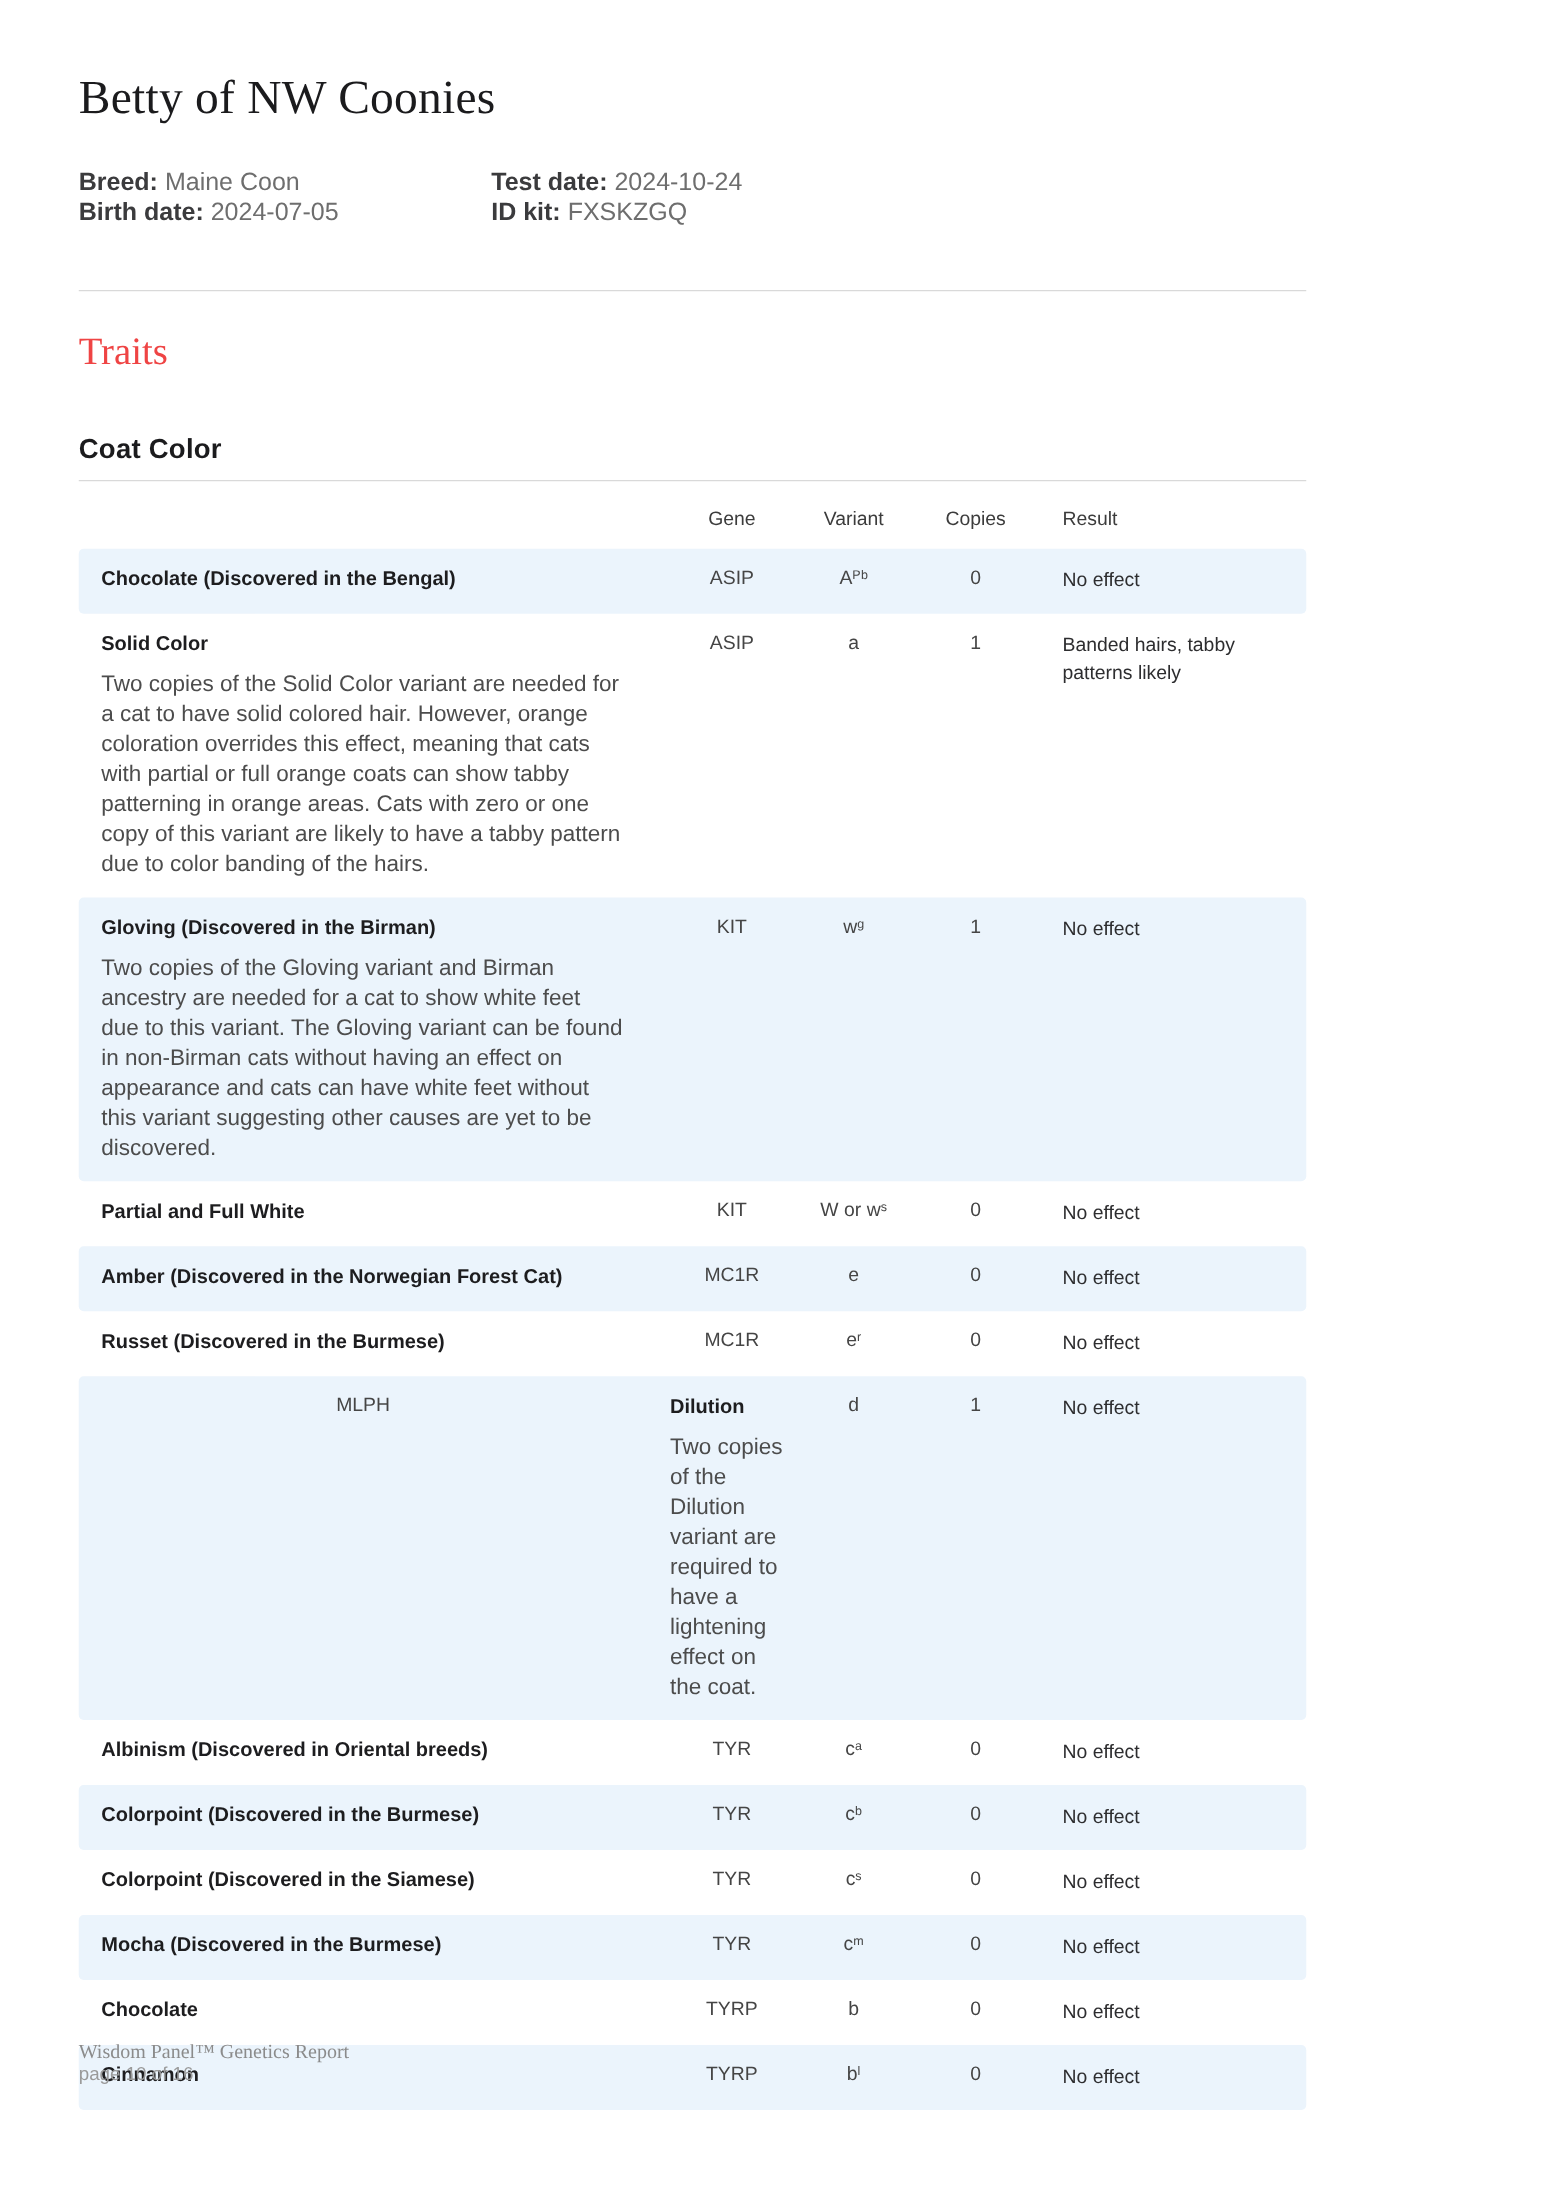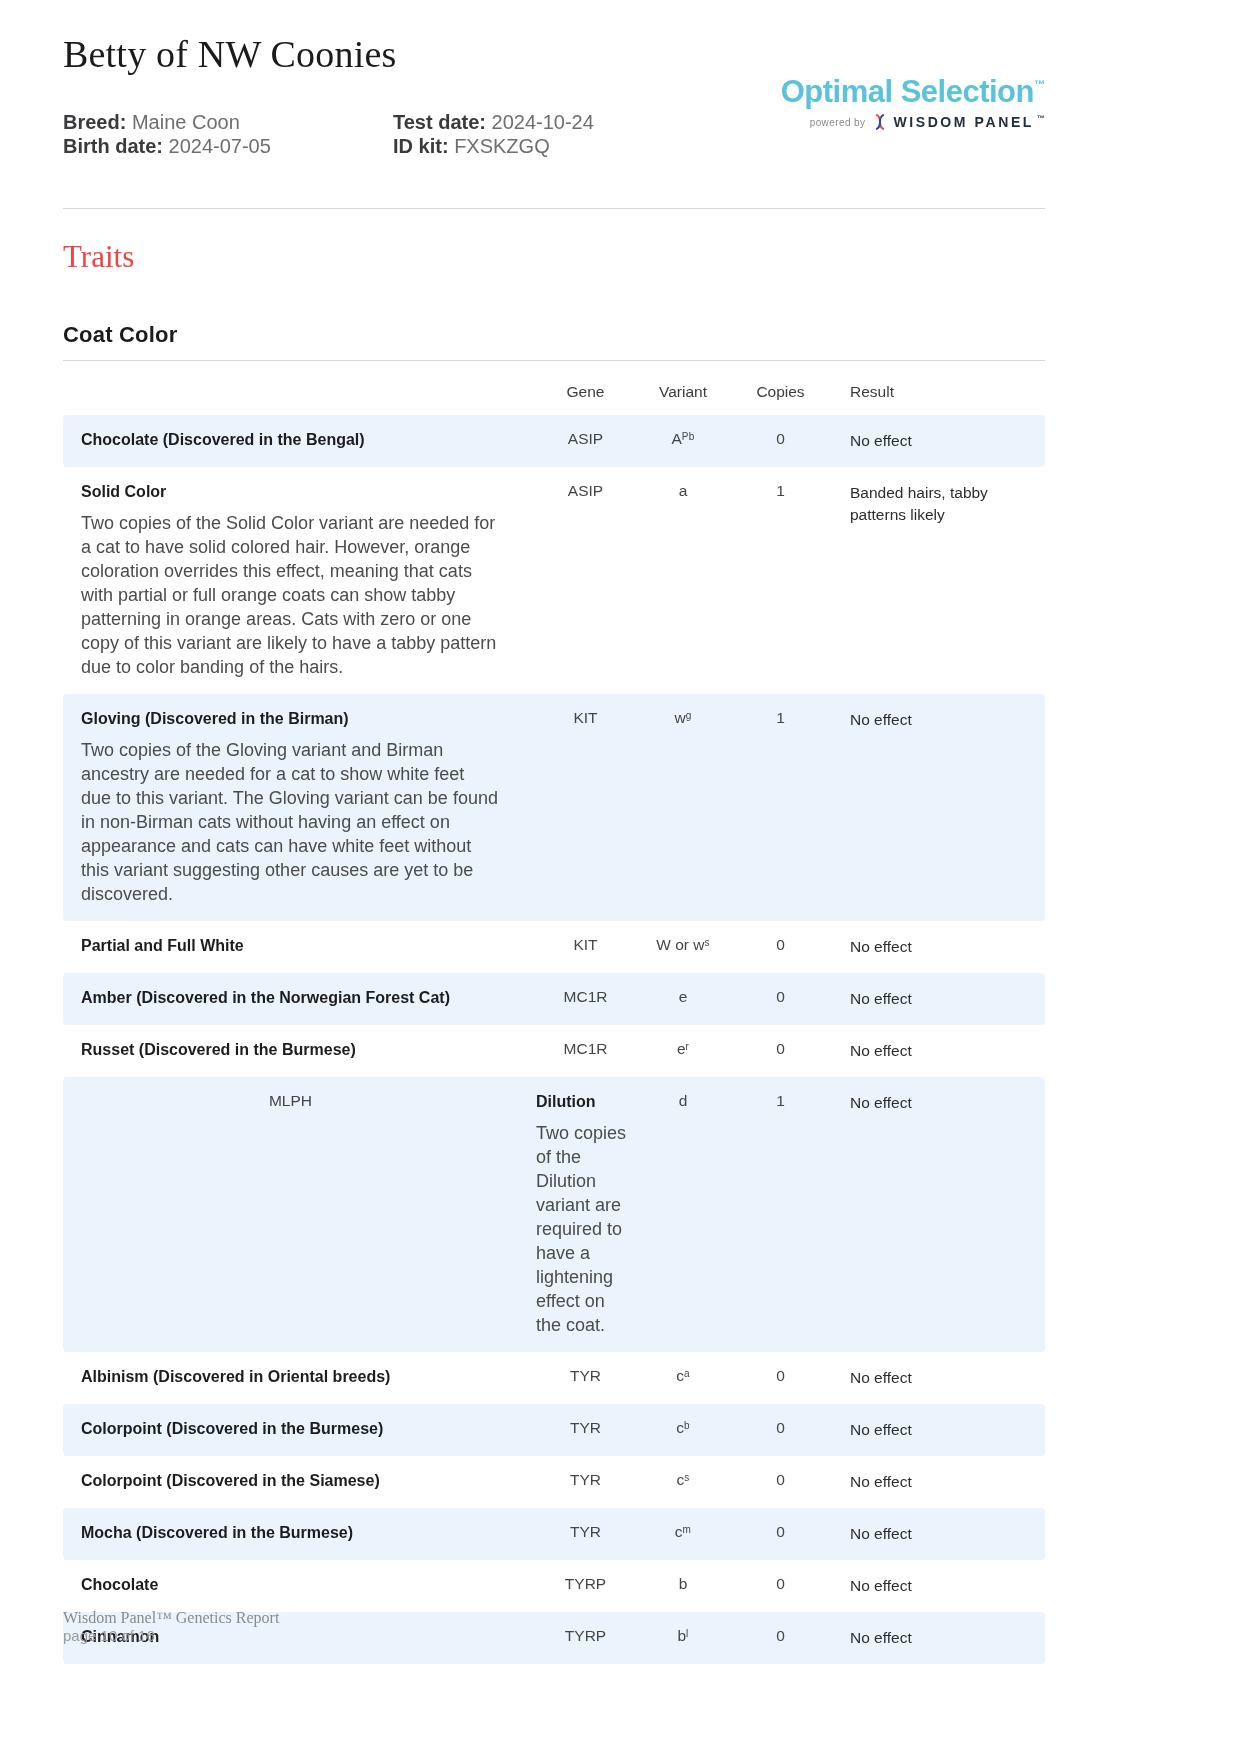--- a/index.html
+++ b/index.html
@@ -6,21 +6,21 @@
   body{
     width:1242px;height:1756px;position:relative;overflow:hidden;
     font-family:"Liberation Sans", sans-serif;color:#2b2b2b;
     -webkit-font-smoothing:antialiased;
   }
   .content{position:relative;padding:0 197px 0 63px;}
 
   
   .pet-title{
     font-family:"Liberation Serif", serif;font-weight:500;
-    font-size:38px;color:#1b1b1d;margin:32px 0 0 0;letter-spacing:.2px;
+    font-size:38px;color:#1b1b1d;margin:56px 0 0 0;letter-spacing:.2px;
   }
   .logo{position:absolute;top:44px;right:197px;text-align:right;}
   .brand{
     font-size:31px;font-weight:700;letter-spacing:-.5px;color:#5BC3D9;line-height:1;
   }
   .brand .tm{font-size:11px;vertical-align:14px;letter-spacing:0;}
   .powered-row{
     margin-top:7px;display:flex;align-items:center;justify-content:flex-end;gap:7px;
   }
   .powered-by{font-size:10px;color:#8a8a8a;letter-spacing:.4px;}
@@ -75,34 +75,20 @@
   .footer .left{
     font-family:"Liberation Serif", serif;font-size:16px;color:#8b8b8b;
   }
   .footer .right{font-size:15px;color:#9a9a9a;}
 </style>
 </head>
 <body>
 
 <div class="content">
 
-  <div class="logo">
-    <div class="brand"><span>Optimal Selection</span><span class="tm">™</span></div>
-    <div class="powered-row">
-      <span class="powered-by">powered by</span>
-      <span class="wisdom">
-        <svg width="16" height="16" viewBox="0 0 20 20">
-          <path d="M6 1.5 C14.5 6, 5.5 14, 14 18.5" stroke="#D9534A" stroke-width="2.6" fill="none" stroke-linecap="round"></path>
-          <path d="M14 1.5 C5.5 6, 14.5 14, 6 18.5" stroke="#2F4B9E" stroke-width="2.6" fill="none" stroke-linecap="round"></path>
-        </svg>
-        <span>WISDOM PANEL</span>
-          <span class="tm">™</span>
-      </span>
-    </div>
-  </div>
 
   <h1 class="pet-title">Betty of NW Coonies</h1>
 
   <div class="meta">
     <div class="pair"><span class="lbl">Breed:</span> <span class="val">Maine Coon</span></div>
     <div class="pair"><span class="lbl">Test date:</span> <span class="val">2024-10-24</span></div>
     <div class="pair"><span class="lbl">Birth date:</span> <span class="val">2024-07-05</span></div>
     <div class="pair"><span class="lbl">ID kit:</span> <span class="val">FXSKZGQ</span></div>
   </div>
 

